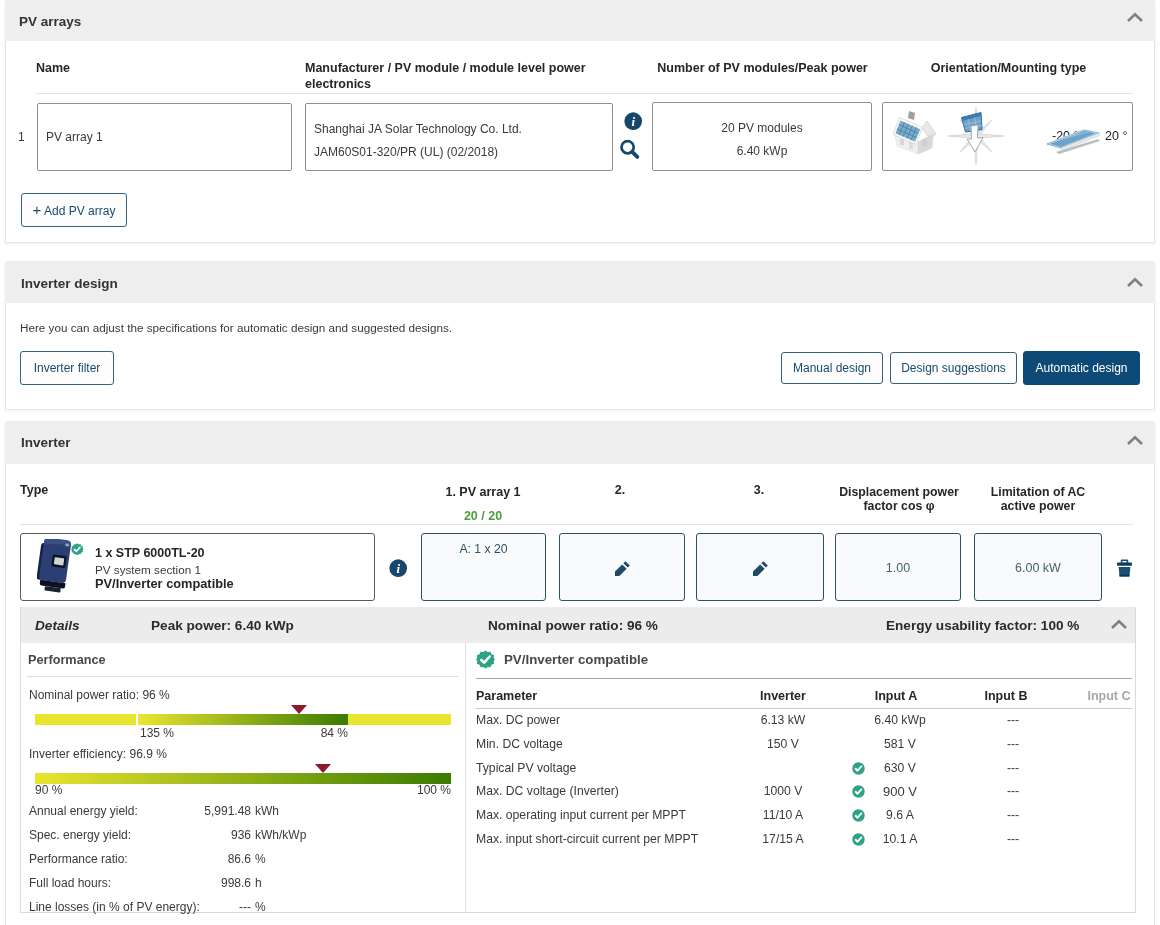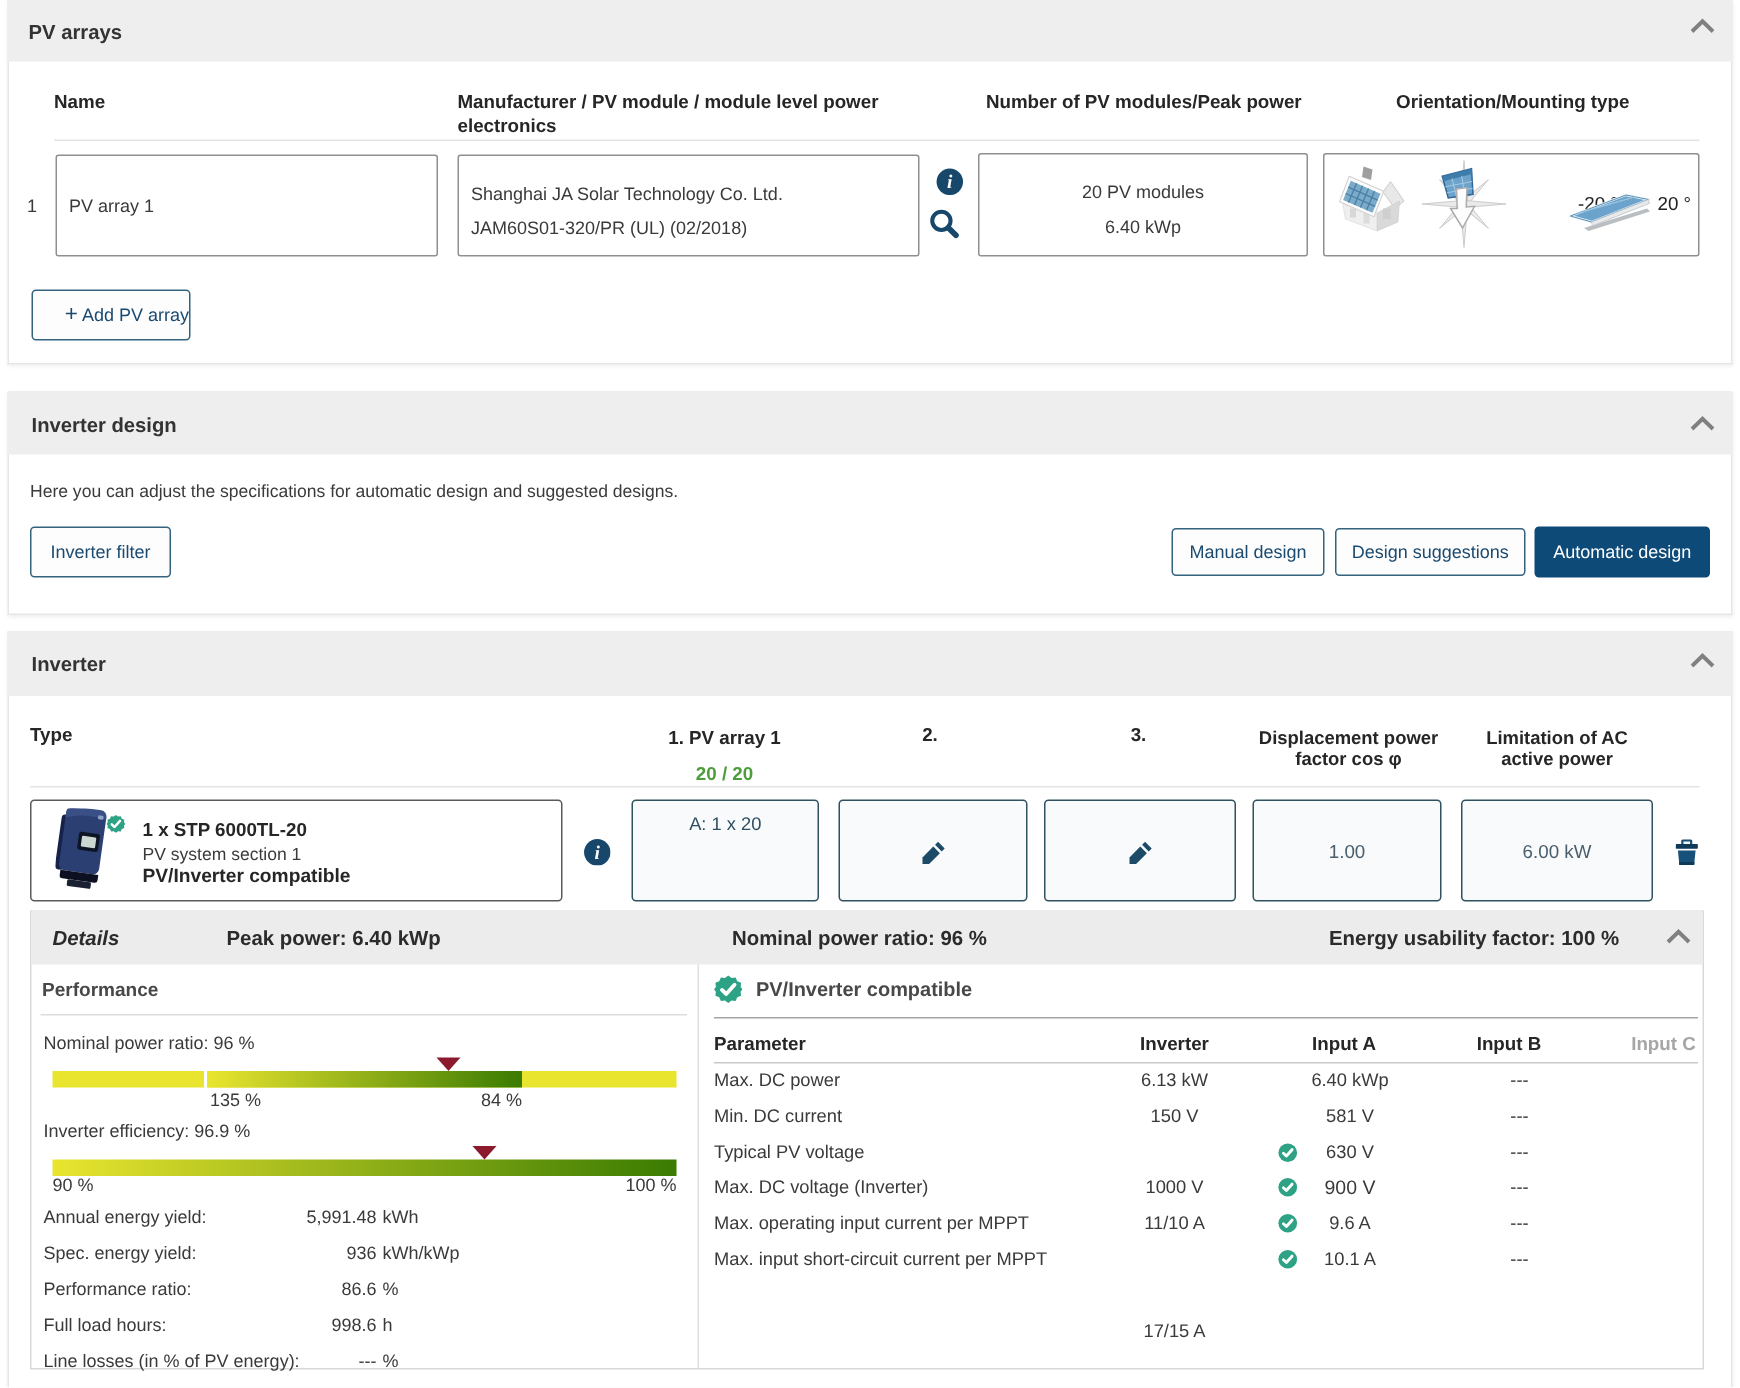--- a/index.html
+++ b/index.html
@@ -99,21 +99,21 @@
 <polygon points="12,25 54,12 56,14 15,27" fill="#b9bec2"></polygon>
 <polygon points="3,17 40,3 55,6 17,21" fill="#6ba3cc" stroke="#eef4f8" stroke-width="1.6"></polygon>
 <polygon points="3,17 40,3 55,6 17,21" fill="none" stroke="#4884ae" stroke-width="0.6"></polygon>
 <g stroke="#9cc2dd" stroke-width="0.7">
         <line x1="12" y1="13.8" x2="45" y2="4.5"></line>
         <line x1="7.5" y1="15.4" x2="47" y2="4"></line>
       </g>
 <polygon points="17,21 55,6 55.6,8.6 17.6,23.6" fill="#e8eaec" stroke="#b9c2c8" stroke-width="0.5"></polygon>
 </svg>
 <div class="t tx" style="left:1105px; top:128.5px; font-size:12.5px; color:#222;">20 °</div>
-<div class="btn" style="left:21px; top:193px; width:106px; height:34px; line-height:32px;text-align:right;"><span style="font-size:15px;">+</span> Add PV array</div>
+<div class="btn" style="left:21px; top:193px; width:106px; height:34px; line-height:32px;"><span style="font-size:15px;">+</span> Add PV array</div>
 <div class="panel" style="top:261px; height:149px;"></div>
 <div class="ph" style="top:261px; height:42px;"></div>
 <div class="t h1" style="left:21px; top:274.5px; ">Inverter design</div>
 <svg class="a" style="left:1125.5px; top:276.5px;" width="18" height="11" viewBox="0 0 18 11">
       <path d="M2 9 L9 2.2 L16 9" fill="none" stroke="#808080" stroke-width="2.6"></path>
     </svg>
 <div class="t tx" style="left:20px; top:320.0px; font-size:11.7px;">Here you can adjust the specifications for automatic design and suggested designs.</div>
 <div class="btn" style="left:20px; top:351px; width:94px; height:34px; line-height:32px;">Inverter filter</div>
 <div class="btn" style="left:781px; top:352px; width:102px; height:32px; line-height:30px;">Manual design</div>
 <div class="btn" style="left:890px; top:352px; width:127px; height:32px; line-height:30px;">Design suggestions</div>
@@ -233,21 +233,21 @@
 <div class="t th" style="left:476px; top:688.0px; ">Parameter</div>
 <div class="t th c" style="left:723.0px; width:120px; top:688.0px; ">Inverter</div>
 <div class="t th c" style="left:836.0px; width:120px; top:688.0px; ">Input A</div>
 <div class="t th c" style="left:946.0px; width:120px; top:688.0px; ">Input B</div>
 <div class="t th c" style="left:1049.0px; width:120px; top:688.0px; color:#a6a6a6;">Input C</div>
 <div class="a" style="left:476px; top:707.5px; width:656px; height:1px; background:#c9c9c9;"></div>
 <div class="t tx" style="left:476px; top:713.0px; font-size:12.2px;">Max. DC power</div>
 <div class="t tx c" style="left:723.0px; width:120px; top:713.0px; font-size:12.2px;">6.13 kW</div>
 <div class="t tx c" style="left:840.0px; width:120px; top:713.0px; font-size:12.2px;">6.40 kWp</div>
 <div class="t tx c" style="left:953.0px; width:120px; top:713.0px; font-size:12.2px;">---</div>
-<div class="t tx" style="left:476px; top:736.8px; font-size:12.2px;">Min. DC current</div>
+<div class="t tx" style="left:476px; top:736.8px; font-size:12.2px;">Min. DC voltage</div>
 <div class="t tx c" style="left:723.0px; width:120px; top:736.8px; font-size:12.2px;">150 V</div>
 <div class="t tx c" style="left:840.0px; width:120px; top:736.8px; font-size:12.2px;">581 V</div>
 <div class="t tx c" style="left:953.0px; width:120px; top:736.8px; font-size:12.2px;">---</div>
 <div class="t tx" style="left:476px; top:760.5px; font-size:12.2px;">Typical PV voltage</div>
 <svg class="a" style="left:851.5px; top:761.5px;" width="13" height="13" viewBox="0 0 24 24">
       <circle cx="12" cy="12" r="11.5" fill="#2ea284"></circle>
       <path d="M6.7 12.6 L10.3 16 L17.3 8.2" fill="none" stroke="#fff" stroke-width="3.6" stroke-linecap="round" stroke-linejoin="round"></path>
     </svg>
 <div class="t tx c" style="left:840.0px; width:120px; top:760.5px; font-size:12.2px;">630 V</div>
 <div class="t tx c" style="left:953.0px; width:120px; top:760.5px; font-size:12.2px;">---</div>
@@ -261,19 +261,19 @@
 <div class="t tx c" style="left:953.0px; width:120px; top:784.3px; font-size:12.2px;">---</div>
 <div class="t tx" style="left:476px; top:808.0px; font-size:12.2px;">Max. operating input current per MPPT</div>
 <div class="t tx c" style="left:723.0px; width:120px; top:808.0px; font-size:12.2px;">11/10 A</div>
 <svg class="a" style="left:851.5px; top:809.0px;" width="13" height="13" viewBox="0 0 24 24">
       <circle cx="12" cy="12" r="11.5" fill="#2ea284"></circle>
       <path d="M6.7 12.6 L10.3 16 L17.3 8.2" fill="none" stroke="#fff" stroke-width="3.6" stroke-linecap="round" stroke-linejoin="round"></path>
     </svg>
 <div class="t tx c" style="left:840.0px; width:120px; top:808.0px; font-size:12.2px;">9.6 A</div>
 <div class="t tx c" style="left:953.0px; width:120px; top:808.0px; font-size:12.2px;">---</div>
 <div class="t tx" style="left:476px; top:831.8px; font-size:12.2px;">Max. input short-circuit current per MPPT</div>
-<div class="t tx c" style="left:723.0px; width:120px; top:831.8px; font-size:12.2px;margin-top:48px;">17/15 A</div>
+<div class="t tx c" style="left:723.0px; width:120px; top:831.8px; font-size:12.2px;">17/15 A</div>
 <svg class="a" style="left:851.5px; top:832.8px;" width="13" height="13" viewBox="0 0 24 24">
       <circle cx="12" cy="12" r="11.5" fill="#2ea284"></circle>
       <path d="M6.7 12.6 L10.3 16 L17.3 8.2" fill="none" stroke="#fff" stroke-width="3.6" stroke-linecap="round" stroke-linejoin="round"></path>
     </svg>
 <div class="t tx c" style="left:840.0px; width:120px; top:831.8px; font-size:12.2px;">10.1 A</div>
 <div class="t tx c" style="left:953.0px; width:120px; top:831.8px; font-size:12.2px;">---</div>
 </div>
 </body></html>

